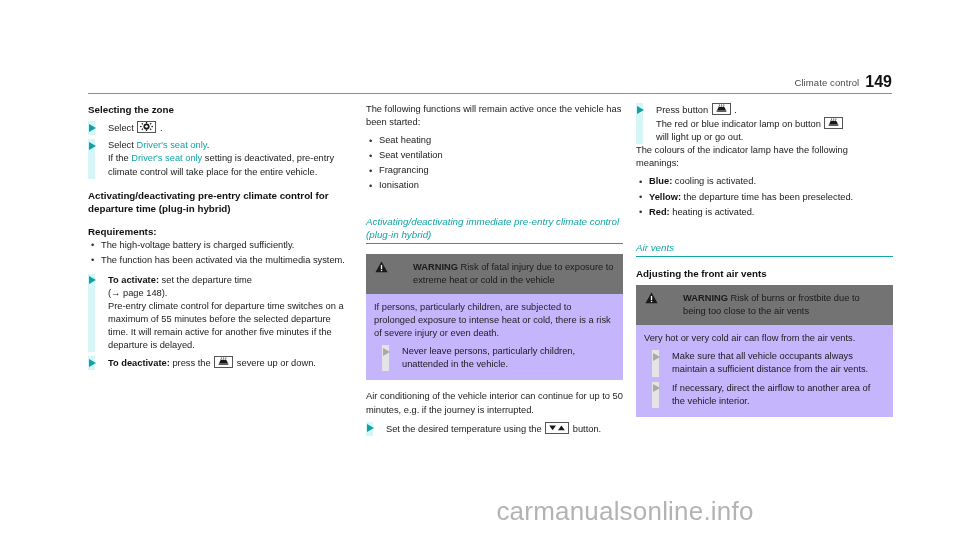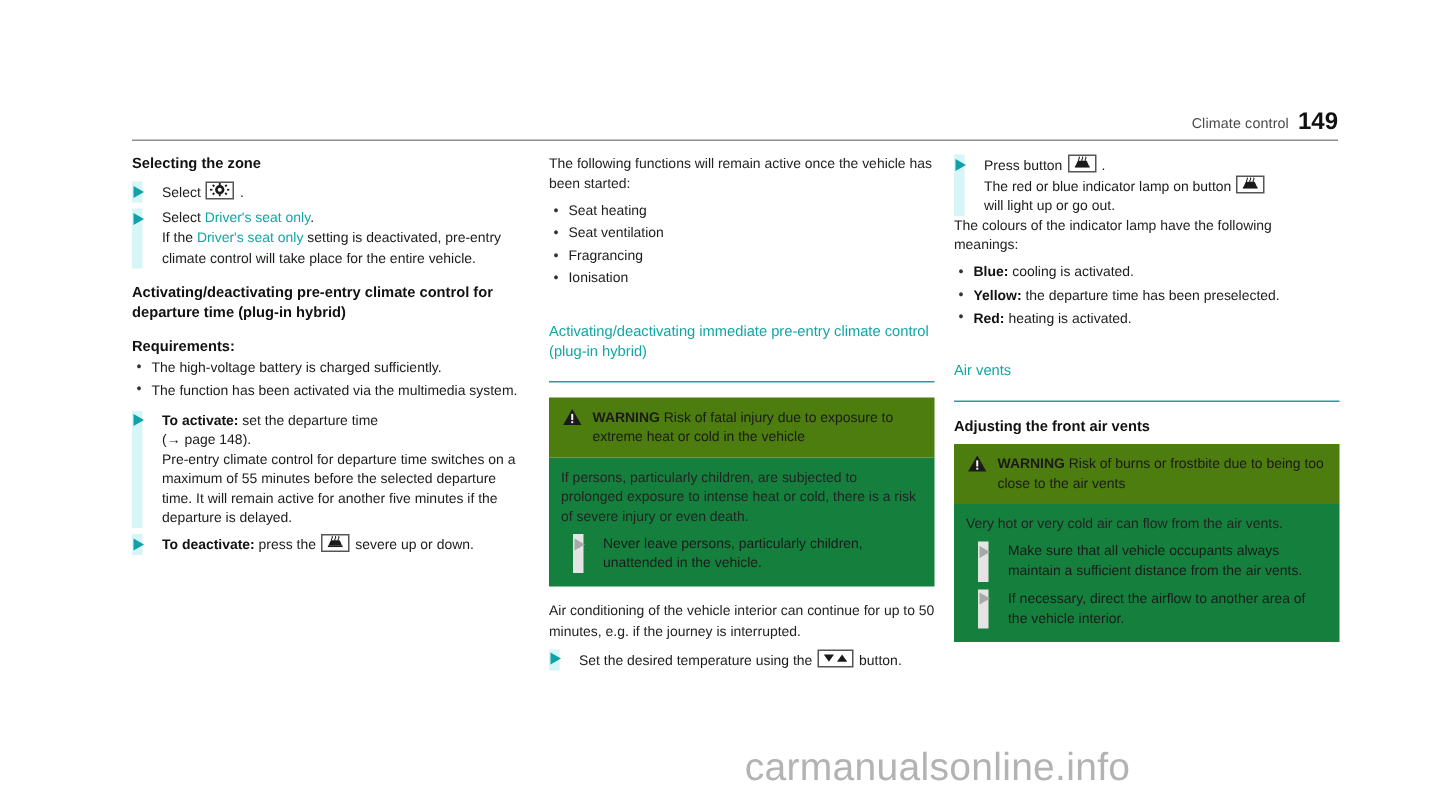--- a/index.html
+++ b/index.html
@@ -76,23 +76,24 @@
   .gap-s { height: 5px; }
   .gap-m { height: 10px; }
   .gap-xl { height: 20px; }
 
   
   .section-head {
     color: #12a5a5;
     font-size: 9.8px;
     line-height: 13.2px;
     font-weight: normal;
-    padding-bottom: 13px;
+    padding-bottom: 2px;
     border-bottom: 1.6px solid #12a5a5;
     margin: 0;
+    font-style: italic;
   }
 
   
   .arrow-item {
     position: relative;
     padding-left: 20px;
     margin: 0;
   }
   .arrow-item::before {
     content: "";
@@ -144,40 +145,40 @@
   .btn-box svg { display: block; }
 
   
   .warnbox {
     border: 0;
     background: #f7f7f7;
     width: 100%;
     box-sizing: border-box;
   }
   .warn-head {
-    background: #4d7c0f;
-    padding: 7px 9px 7px 2px;
+    background: #737373;
+    padding: 7px 9px 7px 20px;
     position: relative;
     box-sizing: border-box;
   }
   .warn-tri {
     position: absolute;
     left: 9px; top: 7px;
     width: 13px; height: 12px;
   }
   .warn-head-text {
     display: block;
     margin-left: 27px;
     font-size: 9.3px;
     line-height: 13px;
     color: #1a1a1a;
   }
   .warn-label { font-weight: bold; }
   .warn-body {
-    background: #15803d;
+    background: #c4b5fd;
     padding: 7px 9px 9px 8px;
     box-sizing: border-box;
   }
   .warn-body .para { margin-bottom: 0; }
   .warn-body .arrow-item {
     padding-left: 28px;
     margin-top: 5px;
   }
   .warn-body .arrow-item::before {
     left: 8px;

